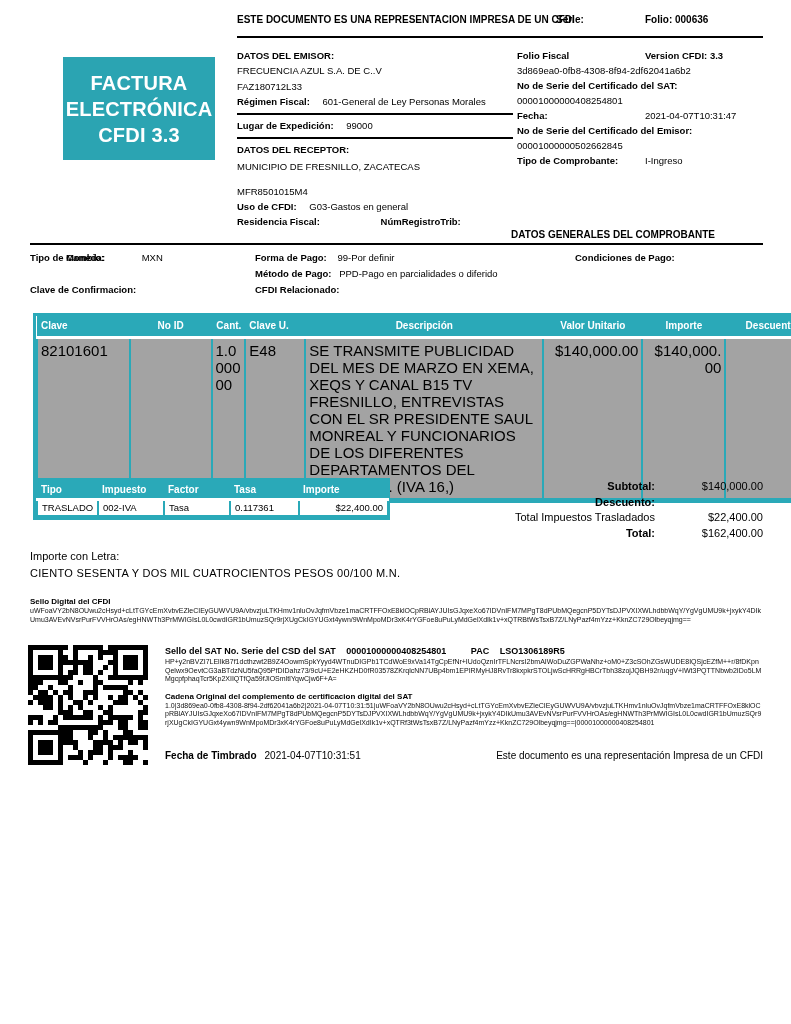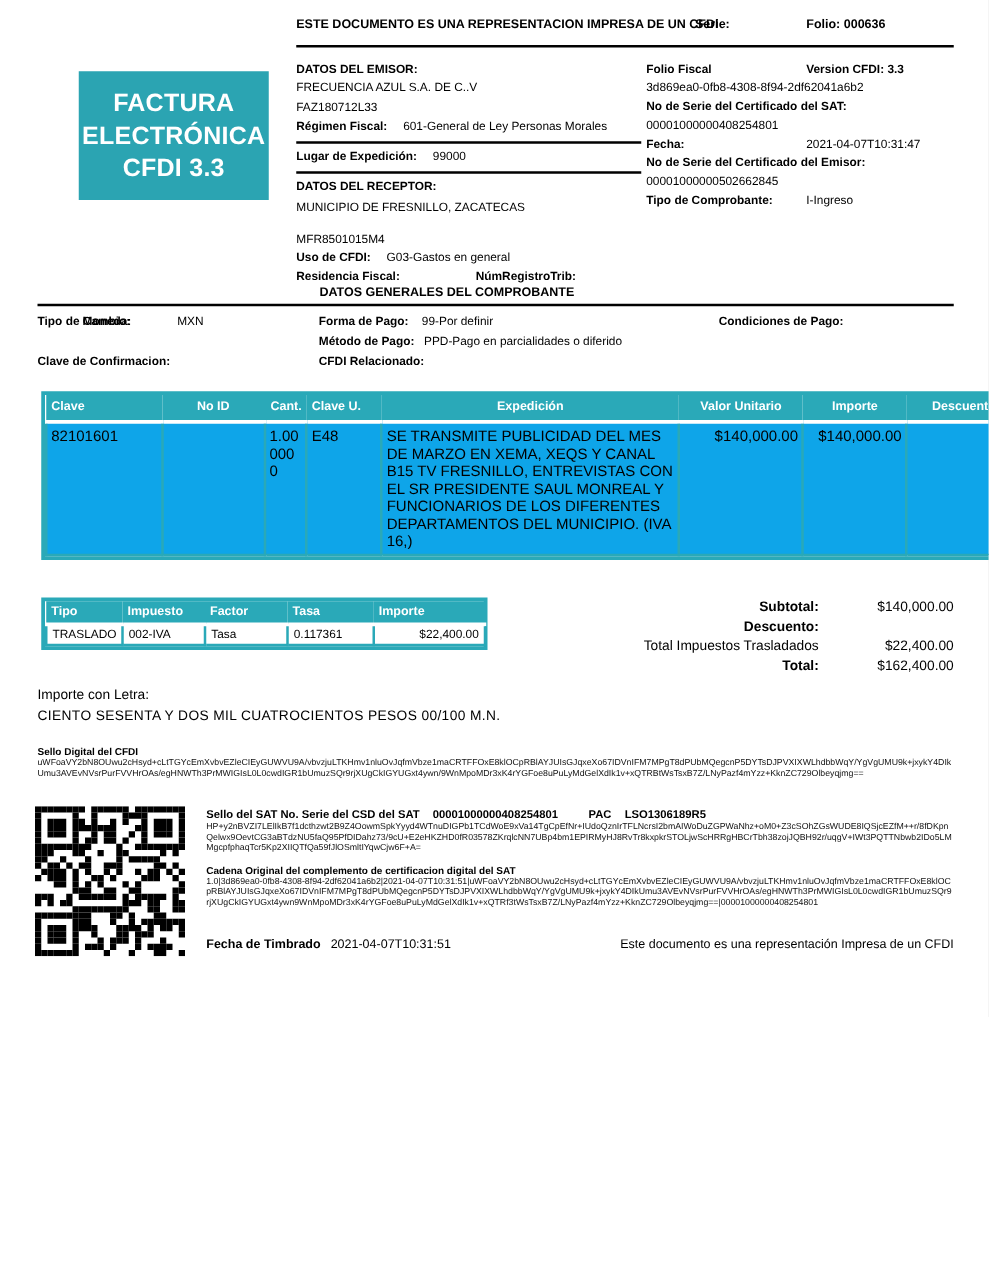--- a/index.html
+++ b/index.html
@@ -31,34 +31,34 @@
   #emisor-col .row { margin-bottom:4px; }
   .mini-hr { height:2px; background:#000; margin:6px 0 5px 0; }
   .lblval .v { margin-left:10px; }
 
   
   #fiscal-col { left:517px; top:50px; width:246px; font-size:9.5px; }
   #fiscal-col .frow { position:relative; margin-bottom:4px; min-height:11px; }
   #fiscal-col .colv { position:absolute; left:128px; top:0; }
 
   
-  #gen-title { left:0; top:229px; width:715px; text-align:center; font-size:10px; }
+  #gen-title { left:0; top:229px; width:715px; text-align:right; font-size:10px; }
   #gen-hr { left:30px; top:243px; width:733px; height:2px; }
   .gen-row { position:absolute; font-size:9.5px; }
 
   
   #items-wrap { left:33px; top:313px; width:788px; border:3px solid var(--teal); }
   table { border-collapse:collapse; width:100%; table-layout:fixed; }
   #items-table th {
     background:var(--teal); color:#fff; font-size:10px; height:21px;
     font-weight:bold; padding:2px 4px; border:none;
   }
   #items-table td {
-    background:#0ea5e9; border:2px solid var(--teal); border-top:3px solid #fff;
-    font-size:12px; vertical-align:top; padding:3px 3px; height:102px;
+    background:#a3a3a3; border:2px solid var(--teal); border-top:3px solid #fff;
+    font-size:15px; vertical-align:top; padding:3px 3px; height:102px;
     word-wrap:break-word;
     margin-left:16px;
   }
   .al { text-align:left; } .ac { text-align:center; } .ar { text-align:right; }
 
   
   #tax-wrap { left:33px; top:478px; width:357px; border:3px solid var(--teal); }
   #tax-table th {
     background:var(--teal); color:#fff; font-size:10px; font-weight:bold;
     height:18px; padding:1px 4px; text-align:left;
@@ -197,21 +197,21 @@
           <col style="width:91px">
           <col style="width:76px">
           <col style="width:84px">
       </colgroup>
       <thead>
         <tr>
           <th class="al">Clave</th>
           <th class="ac">No ID</th>
           <th class="ar">Cant.</th>
           <th class="al">Clave U.</th>
-          <th class="ac">Expedición</th>
+          <th class="ac">Descripción</th>
           <th class="ac">Valor Unitario</th>
           <th class="ac">Importe</th>
           <th class="ac">Descuento</th>
         </tr>
       </thead>
       <tbody>
         <tr>
           <td class="al">82101601</td>
           <td></td>
           <td class="al">1.000000</td>

